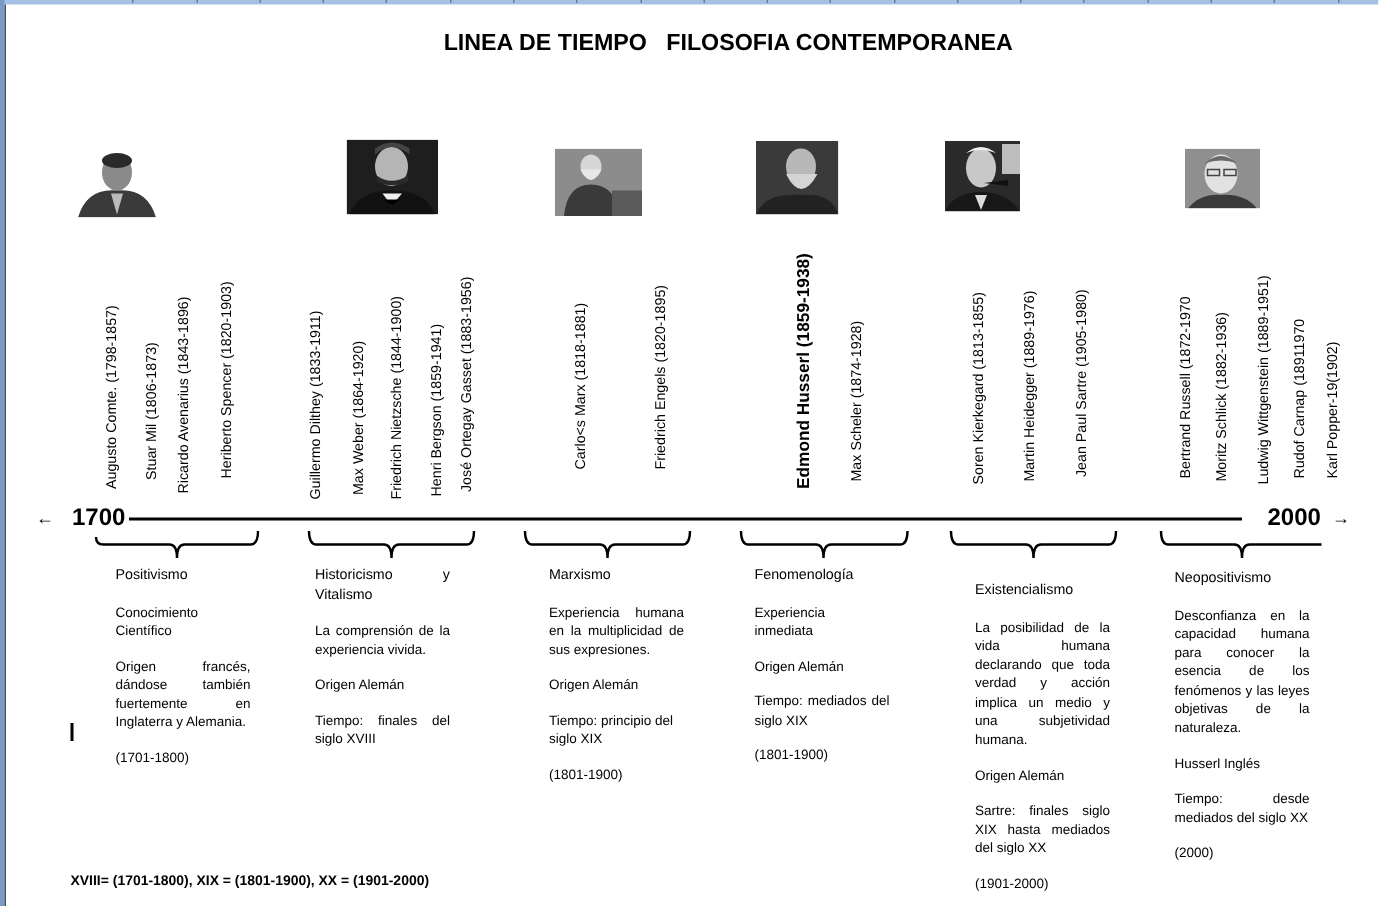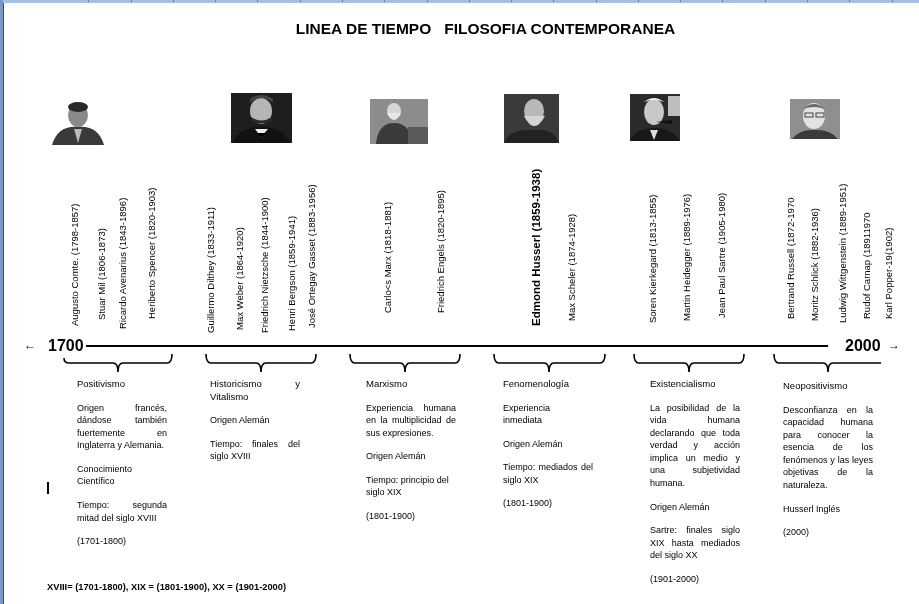--- a/index.html
+++ b/index.html
@@ -181,28 +181,28 @@
     </svg>
 </div>
 <div class="brace" style="left:773px;width:109px;">
   <svg viewBox="0 0 109 26" preserveAspectRatio="none">
       <path d="M1 4 Q1 13 6 13 L50 13 Q55 13 55 22 Q55 13 60 13 L108 13" fill="none" stroke="#000" stroke-width="1.6"></path>
     </svg>
 </div>
 
 <div class="col" style="left:77px;width:90px;">
   <h3>Positivismo</h3>
+  <p style="text-align:left;">Conocimiento Científico</p>
   <p>Origen francés, dándose también fuertemente en Inglaterra y Alemania.</p>
-  <p style="text-align:left;">Conocimiento Científico</p>
-  <p>Tiempo: segunda mitad del siglo XVIII</p>
   <p>(1701-1800)</p>
 </div>
 
 <div class="col" style="left:210px;width:90px;">
   <h3>Historicismo y Vitalismo</h3>
+  <p>La comprensión de la experiencia vivida.</p>
   <p>Origen Alemán</p>
   <p>Tiempo: finales del siglo XVIII</p>
 </div>
 
 <div class="col" style="left:366px;width:90px;">
   <h3>Marxismo</h3>
   <p>Experiencia humana en la multiplicidad de sus expresiones.</p>
   <p>Origen Alemán</p>
   <p style="text-align:left;">Tiempo: principio del siglo XIX</p>
   <p>(1801-1900)</p>
@@ -210,29 +210,30 @@
 
 <div class="col" style="left:503px;width:90px;">
   <h3>Fenomenología</h3>
   <p style="text-align:left;width:60px;">Experiencia inmediata</p>
   <p>Origen Alemán</p>
   <p>Tiempo: mediados del siglo XIX</p>
   <p>(1801-1900)</p>
 </div>
 
 <div class="col" style="left:650px;width:90px;">
-  <h3 style="margin-top:0;">Existencialismo</h3>
+  <h3 style="margin-top:10px;">Existencialismo</h3>
   <p>La posibilidad de la vida humana declarando que toda verdad y acción implica un medio y una subjetividad humana.</p>
   <p>Origen Alemán</p>
   <p>Sartre: finales siglo XIX hasta mediados del siglo XX</p>
   <p>(1901-2000)</p>
 </div>
 
 <div class="col" style="left:783px;width:90px;">
   <h3 style="margin-top:2px;">Neopositivismo</h3>
   <p>Desconfianza en la capacidad humana para conocer la esencia de los fenómenos y las leyes objetivas de la naturaleza.</p>
   <p>Husserl Inglés</p>
+  <p>Tiempo: desde mediados del siglo XX</p>
   <p>(2000)</p>
 </div>
 
 <div class="cursor-bar"></div>
 
 <div class="footer-note">XVIII= (1701-1800), XIX = (1801-1900), XX = (1901-2000)</div>
 
 </body></html>

